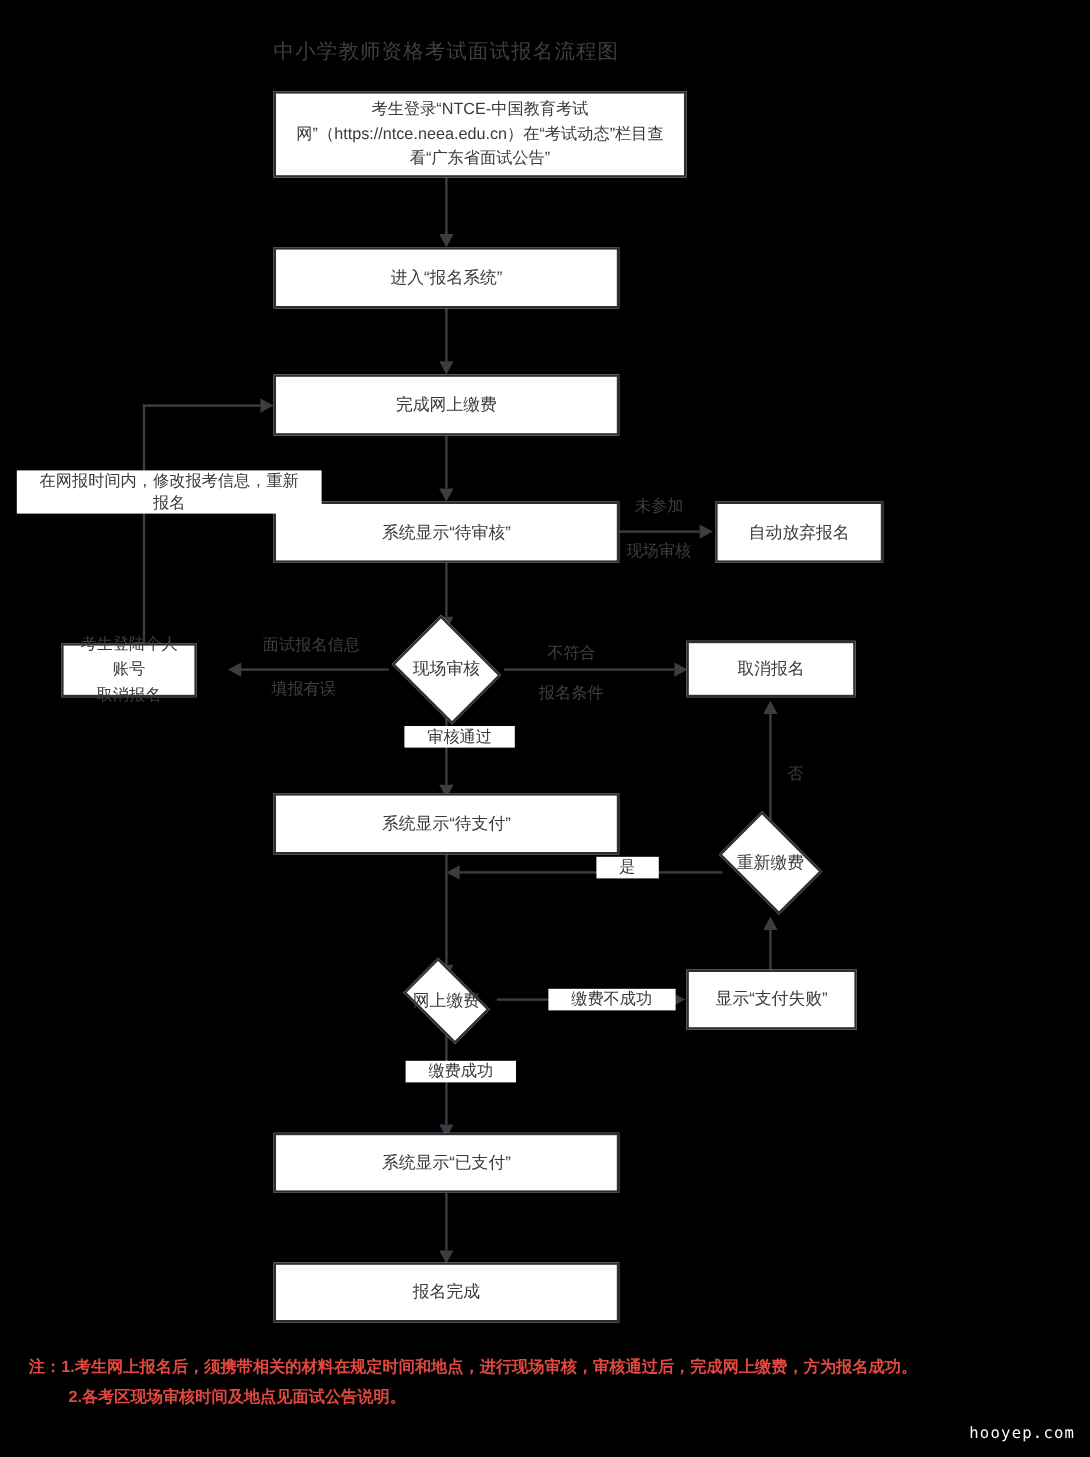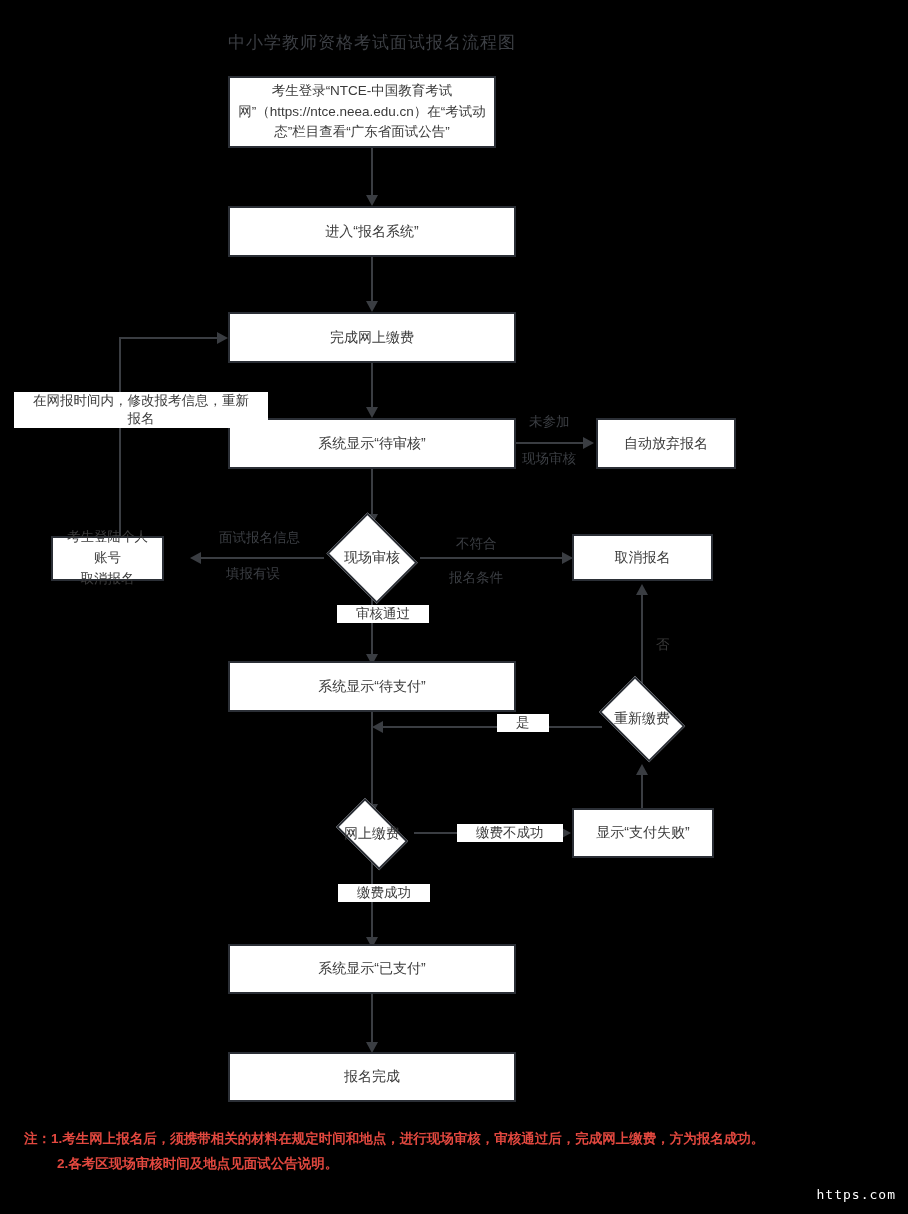--- a/index.html
+++ b/index.html
@@ -157,21 +157,21 @@
     z-index: 8;
   }
 </style>
 </head>
 <body>
 
 <div id="canvas">
 
   <div id="chart-title">中小学教师资格考试面试报名流程图</div>
 
-  <div class="node small" style="left:228px; top:76px; width:268px; height:72px;">
+  <div class="node small" style="left:228px; top:76px; width:344px; height:72px;">
     <span>考生登录“NTCE-中国教育考试网”（https://ntce.neea.edu.cn）在“考试动态”栏目查看“广东省面试公告”</span>
   </div>
 
   <div class="line v" style="left:371px; top:148px; height:47px;"></div>
   <div class="arrow down" style="left:366px; top:195px;"></div>
 
   <div class="node" style="left:228px; top:206px; width:288px; height:51px;">
     <span>进入“报名系统”</span>
   </div>
 
@@ -281,15 +281,15 @@
   <div class="line v" style="left:371px; top:994px; height:48px;"></div>
   <div class="arrow down" style="left:366px; top:1042px;"></div>
 
   <div class="node" style="left:228px; top:1052px; width:288px; height:50px;">
     <span>报名完成</span>
   </div>
 
   <div class="note-line" id="note-1">注：1.考生网上报名后，须携带相关的材料在规定时间和地点，进行现场审核，审核通过后，完成网上缴费，方为报名成功。</div>
   <div class="note-line" id="note-2">2.各考区现场审核时间及地点见面试公告说明。</div>
 
-  <div id="watermark">https.com</div>
+  <div id="watermark">hooyep.com</div>
 
 </div>
 
 </body></html>

